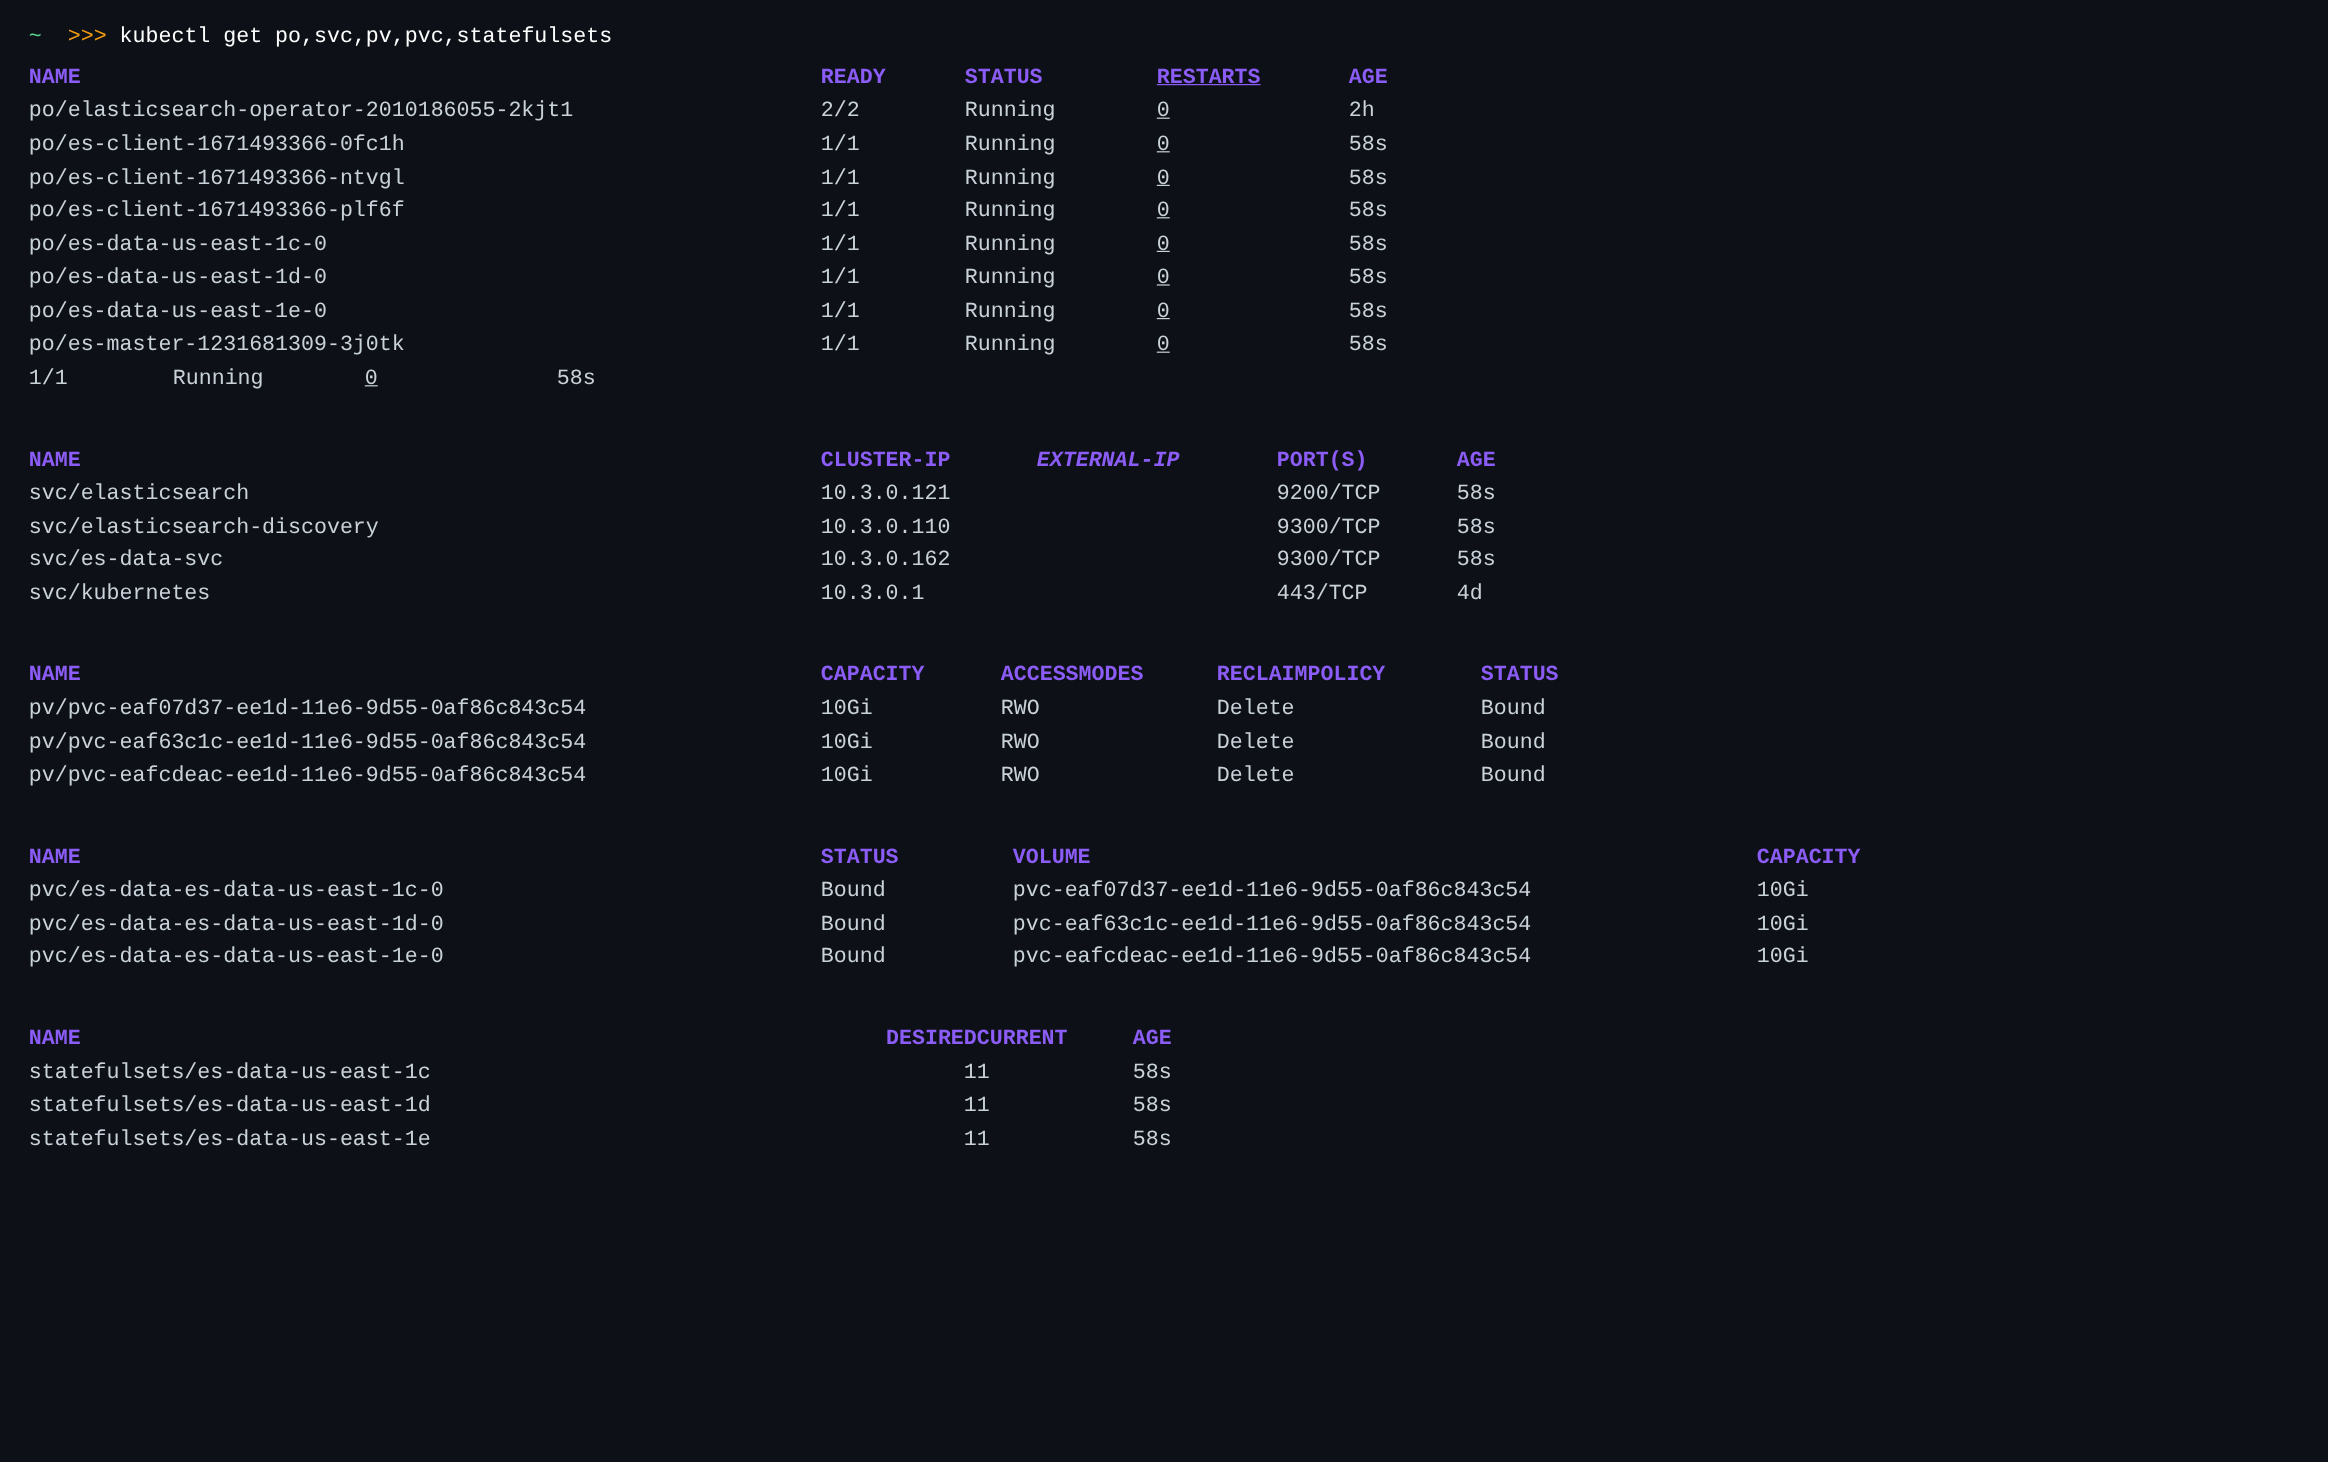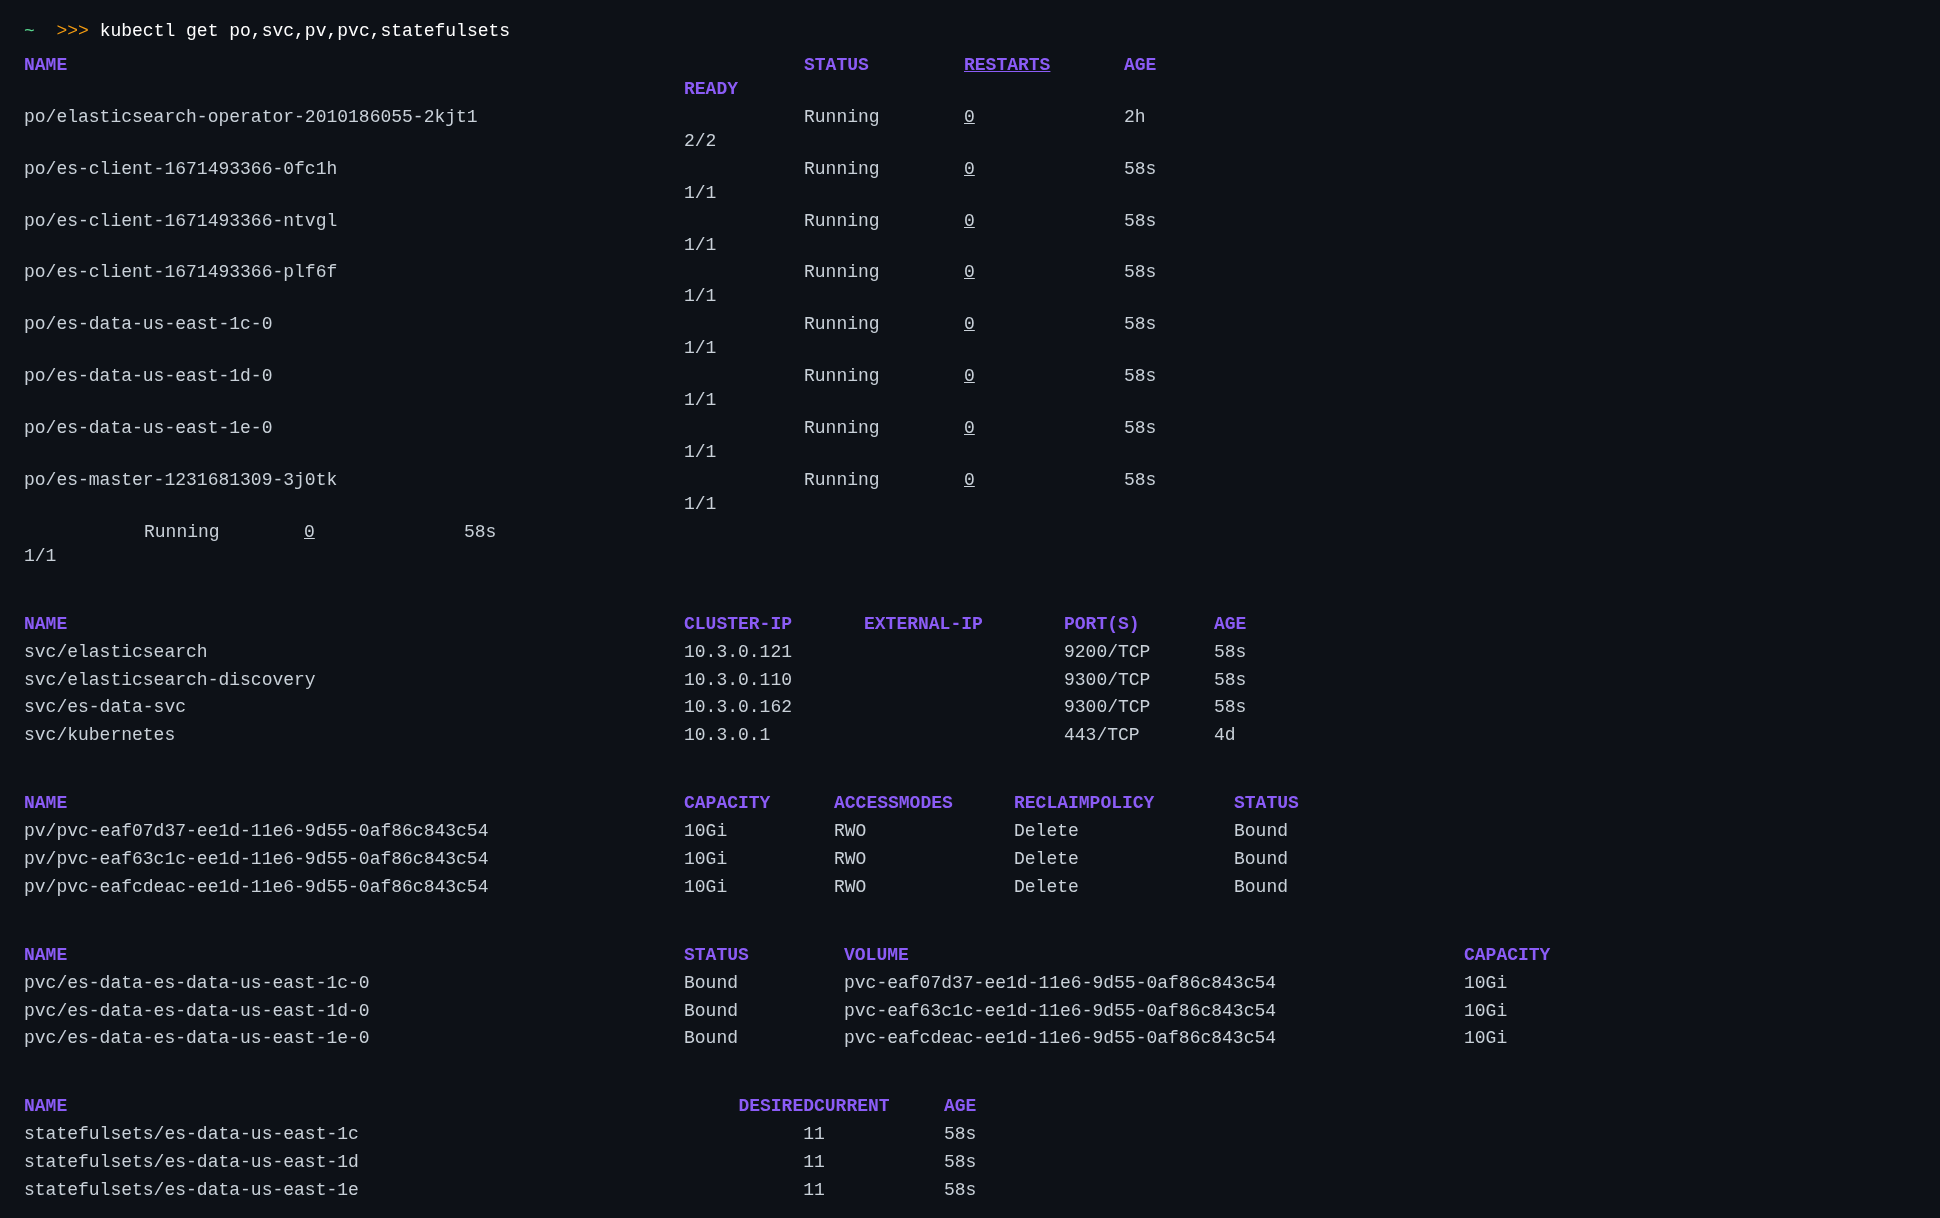--- a/index.html
+++ b/index.html
@@ -50,38 +50,38 @@
     .row {
       display: flex;
       white-space: pre;
     }
 
     .col-name {
       min-width: 660px;
     }
     .col-ready {
       min-width: 120px;
-      margin-top: 24px;
     }
     .col-status {
       min-width: 160px;
     }
     .col-restarts {
       min-width: 160px;
       text-decoration: underline;
     }
     .col-age {
       min-width: 80px;
     }
 
     .col-cluster-ip {
       min-width: 180px;
     }
     .col-external-ip {
       min-width: 200px;
+      font-style: italic;
     }
     .col-ports {
       min-width: 150px;
     }
 
     .col-capacity {
       min-width: 150px;
     }
     .col-accessmodes {
       min-width: 180px;

